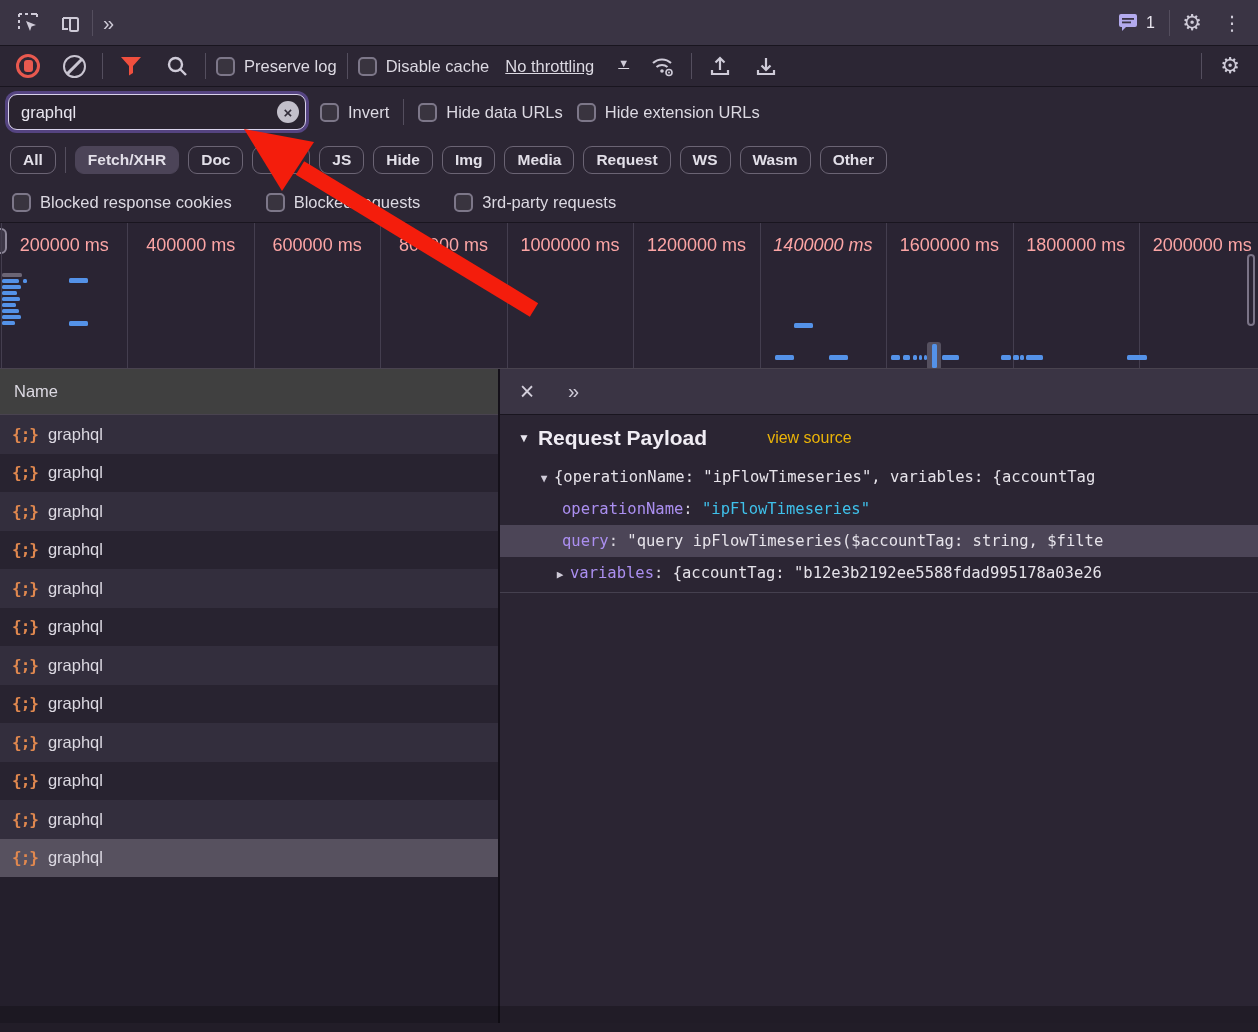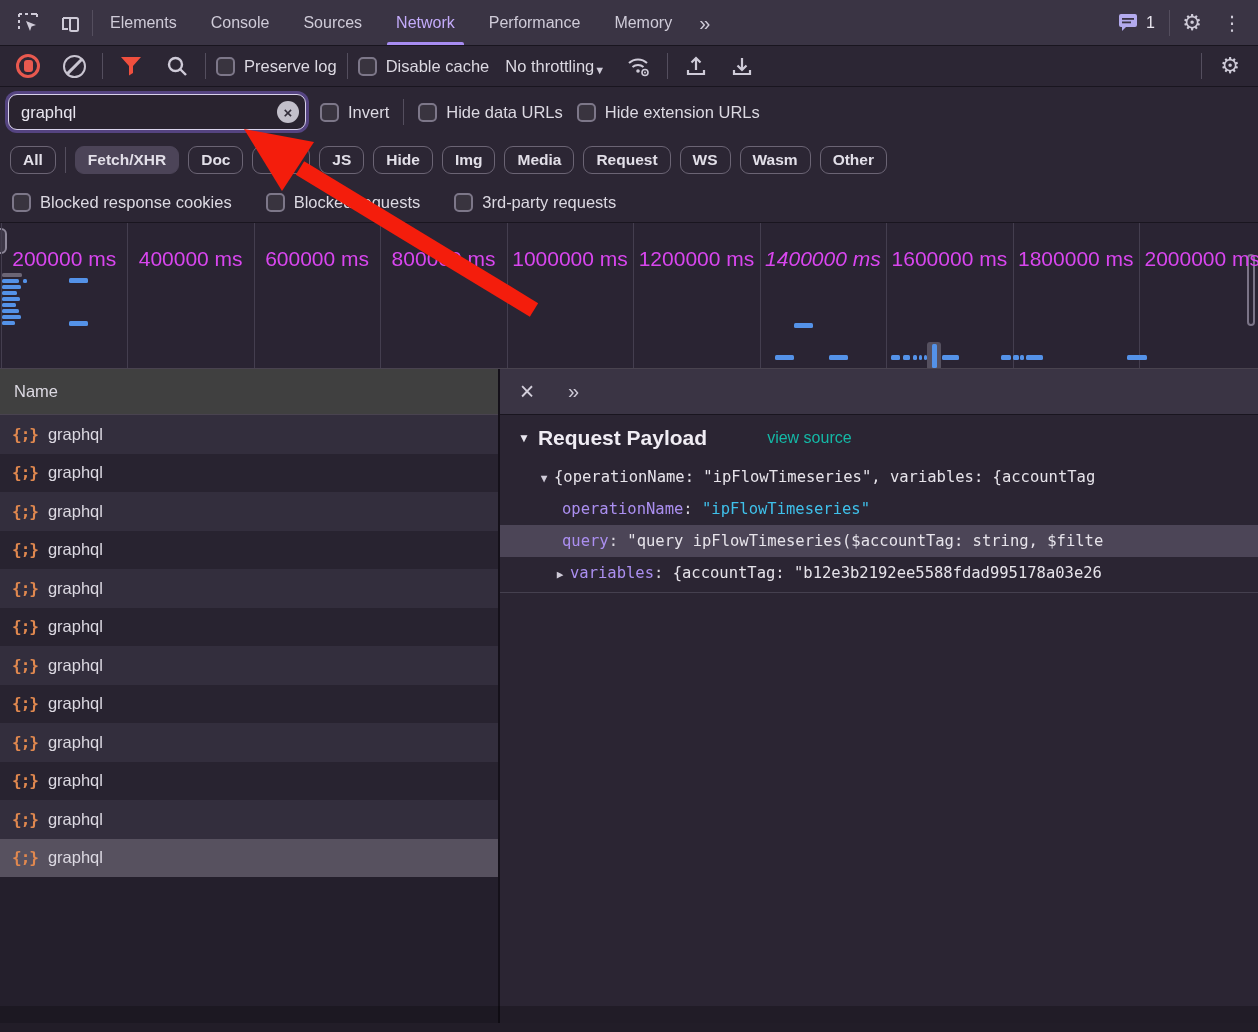--- a/index.html
+++ b/index.html
@@ -27,21 +27,21 @@
   .toolbar { height:41px; background:#2c2634; border-bottom:1px solid #19151f;
     display:flex; align-items:center; gap:10px; padding:0 10px; }
   .rec { width:24px; height:24px; border:3px solid #e8594f; border-radius:50%;
     display:flex; align-items:center; justify-content:center; }
   .rec i { display:block; width:9px; height:12px; background:#e8594f; border-radius:3px; }
   .block { position:relative; width:23px; height:23px; border:2.5px solid #c9c5d1; border-radius:50%; }
   .block::after { content:""; position:absolute; left:-1px; top:8.5px; width:21px; height:2.5px;
     background:#c9c5d1; transform:rotate(-45deg); }
   .chk { width:19px; height:19px; border:2px solid #7d7789; border-radius:5px; background:#39343f; flex:none; }
   .chk-item { display:flex; align-items:center; gap:9px; font-size:16.5px; color:#dcd9e2; }
-  .throttle { display:flex; align-items:flex-end; font-size:16.5px; color:#dcd9e2; padding:0 6px; }
+  .throttle { display:flex; align-items:flex-start; gap:24px; font-size:16.5px; color:#dcd9e2; padding:0 6px;text-decoration:underline; }
   .dd-arrow { font-size:11px; color:#cfcbd8; }
   .spacer { flex:1; }
 
   
   .filterrow { height:50px; display:flex; align-items:center; gap:14px; padding:0 8px; background:#2c2634; }
   .filter-wrap { position:relative; width:298px; height:36px; flex:none; }
   .filter-input { width:100%; height:100%; background:#29232f; border:1.5px solid #d8d2ea;
     outline:none; border-radius:9px; box-shadow:0 0 0 3px rgba(136,106,224,.45);
     color:#e8e5ee; font-size:16.5px; padding:0 36px 0 12px; font-family:"Liberation Sans",sans-serif; }
   .filter-clear { position:absolute; right:7px; top:7px; width:22px; height:22px; border-radius:50%;
@@ -54,21 +54,21 @@
     color:#e2dfe8; font-weight:bold; background:transparent; white-space:nowrap; }
   .chip.sel { background:#4c4458; border-color:#4c4458; }
 
   
   .blockedrow { height:41px; display:flex; align-items:center; gap:34px; padding:0 12px;
     background:#2c2634; border-bottom:1px solid #19151f; }
 
   
   .overview { position:relative; height:146px; background:#2a2433; border-bottom:1px solid #49434f; overflow:hidden; }
   .gridline { position:absolute; top:0; bottom:0; width:1px; background:#443e4f; }
-  .ticklabel { position:absolute; top:24px; height:20px; font-size:21px; color:#d946ef;
+  .ticklabel { position:absolute; top:12px; height:20px; font-size:18px; color:#fca5a5;
     text-align:center; white-space:nowrap; }
   .bar { position:absolute; height:5px; border-radius:1.5px; background:#5492e8; }
   .bar.gray { background:#6b6575; height:4px; }
   .bar.markerbg { background:#55505f; border-radius:3px; }
   .ov-handle { position:absolute; left:-6px; top:5px; width:13px; height:26px; border:2px solid #8d8799;
     border-radius:6px; background:#3c3646; }
   .ov-scroll { position:absolute; right:3px; top:31px; width:8px; height:72px; border:2px solid #7b7487;
     border-radius:5px; }
 
   
@@ -92,21 +92,21 @@
     color:#d3cfdb; font-size:25px; }
   .dtab { display:flex; align-items:center; padding:0 17px; font-size:16.5px; color:#d3cfdb; position:relative; }
   .dtab.active { color:#bfa6f8; }
   .dtab.active::after { content:""; position:absolute; left:8px; right:8px; bottom:0; height:3px;
     background:#a78cf2; border-radius:2px 2px 0 0; }
   .dmore { display:flex; align-items:center; padding:0 14px; color:#cfcbd8; font-size:20px; }
 
   .payload-head { height:46px; flex:none; display:flex; align-items:center; padding-left:18px; gap:8px; }
   .tri { font-size:12px; color:#e8e5ee; }
   .payload-title { font-size:21px; font-weight:bold; color:#f0edf4; }
-  .view-source { margin-left:52px; font-size:16px; color:#14b8a6; }
+  .view-source { margin-left:52px; font-size:16px; color:#eab308; }
 
   .code { font-family:"DejaVu Sans Mono",monospace; font-size:15.5px; white-space:nowrap; overflow:hidden; }
   .code-row { height:32px; line-height:32px; }
   .code-row.hl { background:#4c4557; }
   .k { color:#ab8ff0; }
   .s { color:#3fc0ea; }
   .w { color:#e6e3ea; }
   .p { color:#d9d6de; }
   .arr { color:#cfcbd8; font-size:11px; display:inline-block; width:20px; text-align:center; }
   .payload-sep { border:none; border-top:1px solid #45404f; margin-top:3px; }
@@ -130,28 +130,20 @@
         </svg>
       </span>
       <span class="icon-btn">
         <svg width="22" height="22" viewBox="0 0 22 22" fill="none" stroke="#cfcbd8" stroke-width="2">
           <path d="M4 6 h9 M4 6 v11 h5"></path>
           <rect x="11" y="6" width="8" height="13" rx="1.5"></rect>
         </svg>
       </span>
     </div>
     <div class="vsep"></div>
-    <div id="main-tabs" style="display:flex;align-items:stretch;">
-        <div class="tab">Elements</div>
-        <div class="tab">Console</div>
-        <div class="tab">Sources</div>
-        <div class="tab active">Network</div>
-        <div class="tab">Performance</div>
-        <div class="tab">Memory</div>
-      </div>
     <span class="glyph" style="align-self:center;padding:0 10px;font-size:20px;">»</span>
     <div class="tabbar-right">
       <span class="issues">
         <svg width="20" height="18" viewBox="0 0 20 18">
           <path d="M1 2 a2 2 0 0 1 2-2 h14 a2 2 0 0 1 2 2 v9 a2 2 0 0 1-2 2 H8 l-4 4 v-4 H3 a2 2 0 0 1-2-2 Z" fill="#b3aaee"></path>
           <rect x="4" y="4" width="12" height="1.8" fill="#3a3444"></rect>
           <rect x="4" y="7.5" width="9" height="1.8" fill="#3a3444"></rect>
         </svg>
         <span>1</span>
       </span>

